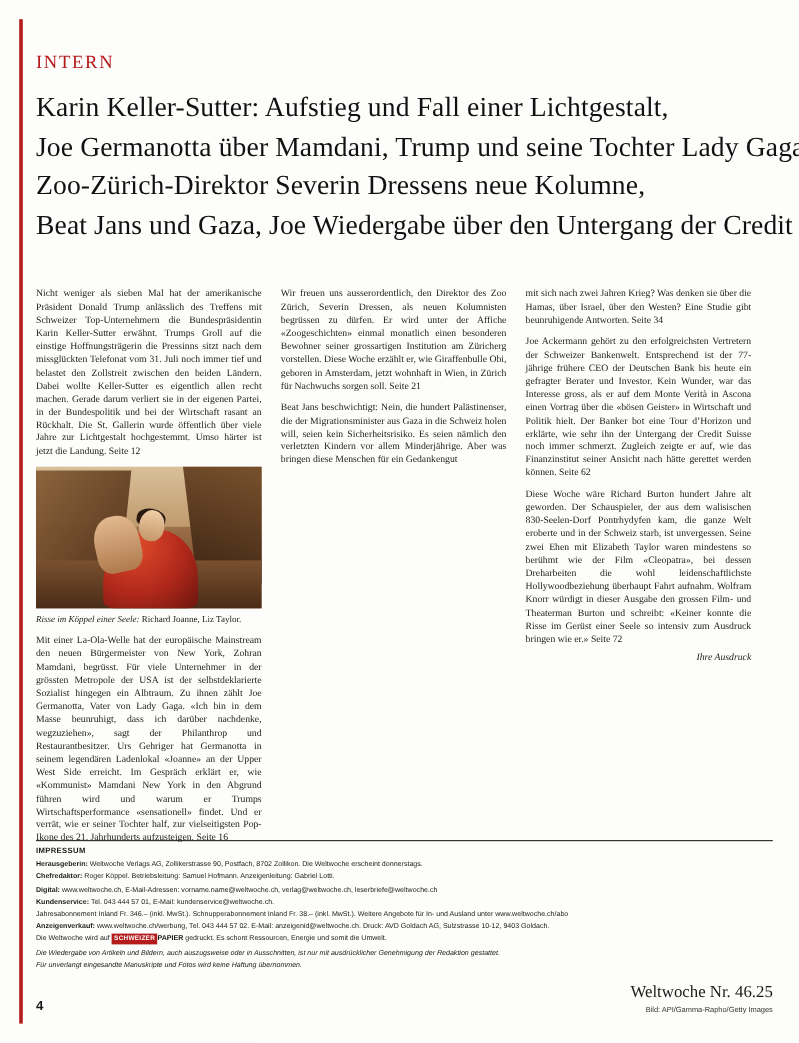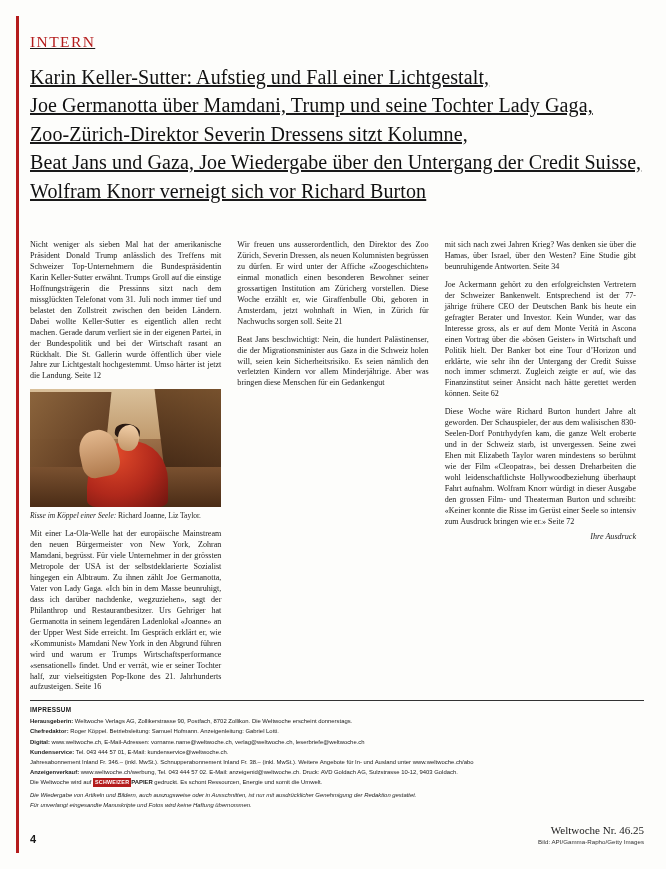--- a/index.html
+++ b/index.html
@@ -26,45 +26,44 @@
     left: 16px;
     top: 16px;
     bottom: 16px;
     width: 3px;
     background: #b41c1c;
   }
   .content {
     position: absolute;
     left: 30px;
     right: 22px;
-    top: 33px;
-    text-decoration: underline;
+    top: 44px;
   }
   .kicker {
     color: #b41c1c;
     font-family: "Liberation Serif", serif;
     font-size: 15.5px;
     letter-spacing: 1.4px;
     margin-bottom: 12px;
   }
   .headline {
-    font-size: 20px;
+    font-size: 23px;
     line-height: 1.42;
     color: #111;
     font-weight: normal;
     margin: 0 0 14px 0;
     letter-spacing: 0.1px;
   }
   .headline div { white-space: nowrap; }
 
   
   .cols {
     position: absolute;
     left: 30px;
-    right: 30px;
+    right: 40px;
     top: 240px;
     display: flex;
     gap: 16px;
     font-size: 8.1px;
     line-height: 1.355;
     text-align: justify;
     justify-content: space-between;
   }
   .col { width: 33.33%; }
   .col p {
@@ -208,44 +207,43 @@
   }
   .pageno {
     font-size: 11px;
     font-weight: bold;
   }
   .footer-right {
     text-align: right;
     font-family: "Liberation Serif", serif;
   }
   .issue {
-    font-size: 11px;
+    font-size: 14px;
   }
   .credit {
     font-size: 6.2px;
     color: #333;
     margin-top: 2px;
     font-family: "Liberation Sans", sans-serif;
   }
 </style>
 </head>
 <body>
 
 <div class="page">
 
   <div class="left-rule"></div>
 
   <div class="content">
     <div class="kicker">INTERN</div>
     <div class="headline">
       <div>Karin Keller-Sutter: Aufstieg und Fall einer Lichtgestalt,</div>
       <div>Joe Germanotta über Mamdani, Trump und seine Tochter Lady Gaga,</div>
-      <div>Zoo-Zürich-Direktor Severin Dressens sitzt Kolumne,</div>
+      <div>Zoo-Zürich-Direktor Severin Dressens neue Kolumne,</div>
       <div>Beat Jans und Gaza, Joe Wiedergabe über den Untergang der Credit Suisse,</div>
-      <div>Wolfram Knorr verneigt sich vor Richard Burton</div>
     </div>
   </div>
 
   <div class="cols">
 
     <div class="col">
       <p><span>Nicht weniger als sieben Mal hat der amerikanische Präsident Donald Trump anlässlich des Treffens mit Schweizer Top-Unternehmern die Bundespräsidentin Karin Keller-Sutter erwähnt. Trumps Groll auf die einstige Hoffnungsträgerin die Pressinns sitzt nach dem missglückten Telefonat vom 31. Juli noch immer tief und belastet den Zollstreit zwischen den beiden Ländern. Dabei wollte Keller-Sutter es eigentlich allen recht machen. Gerade darum verliert sie in der eigenen Partei, in der Bundespolitik und bei der Wirtschaft rasant an Rückhalt. Die St. Gallerin wurde öffentlich über viele Jahre zur Lichtgestalt hochgestemmt. Umso härter ist jetzt die Landung.</span> <span class="bold">Seite 12</span></p>
 
       <div class="photo-wrap">
         <div class="photo">

